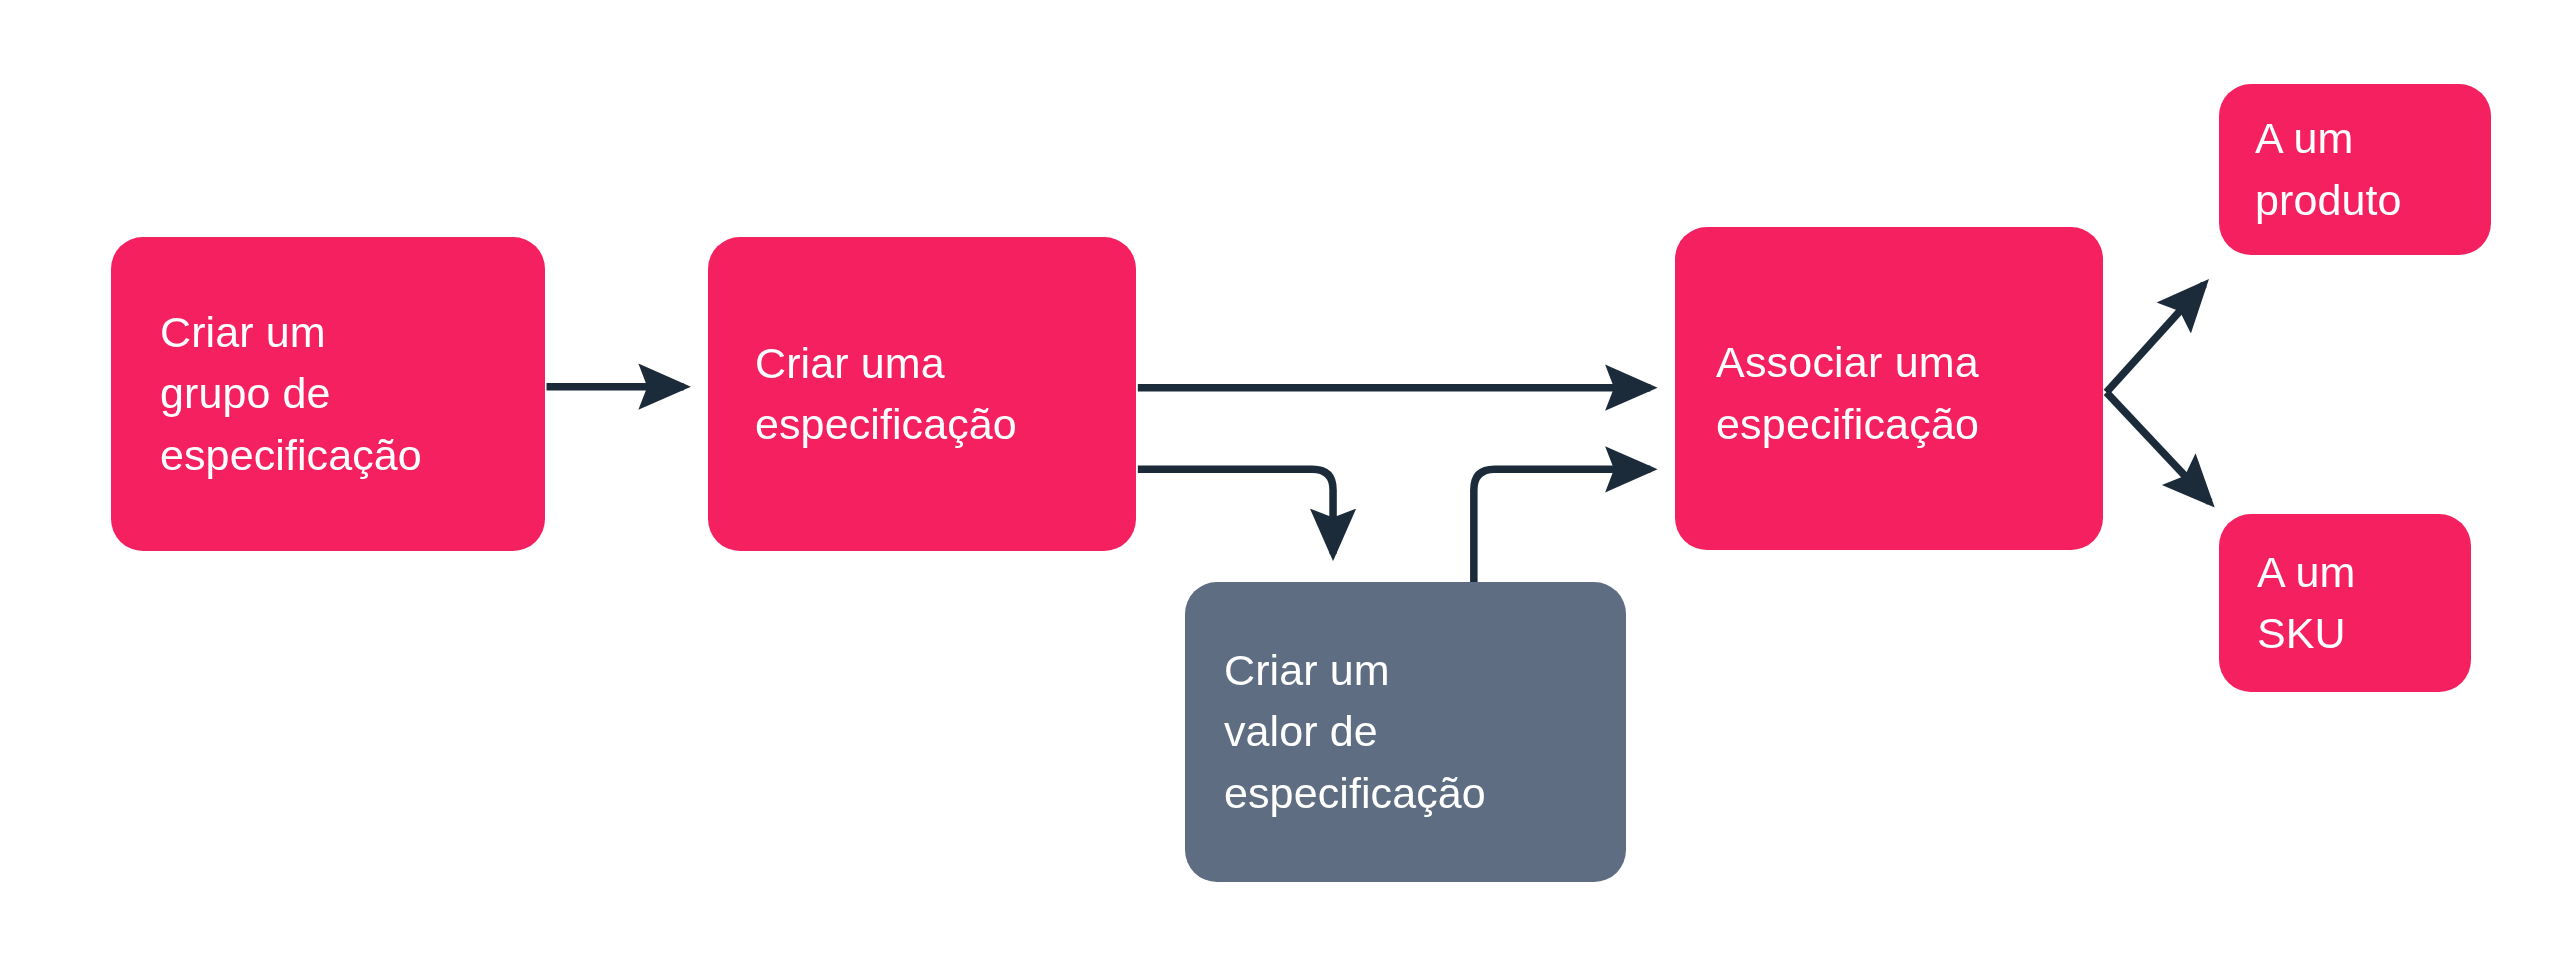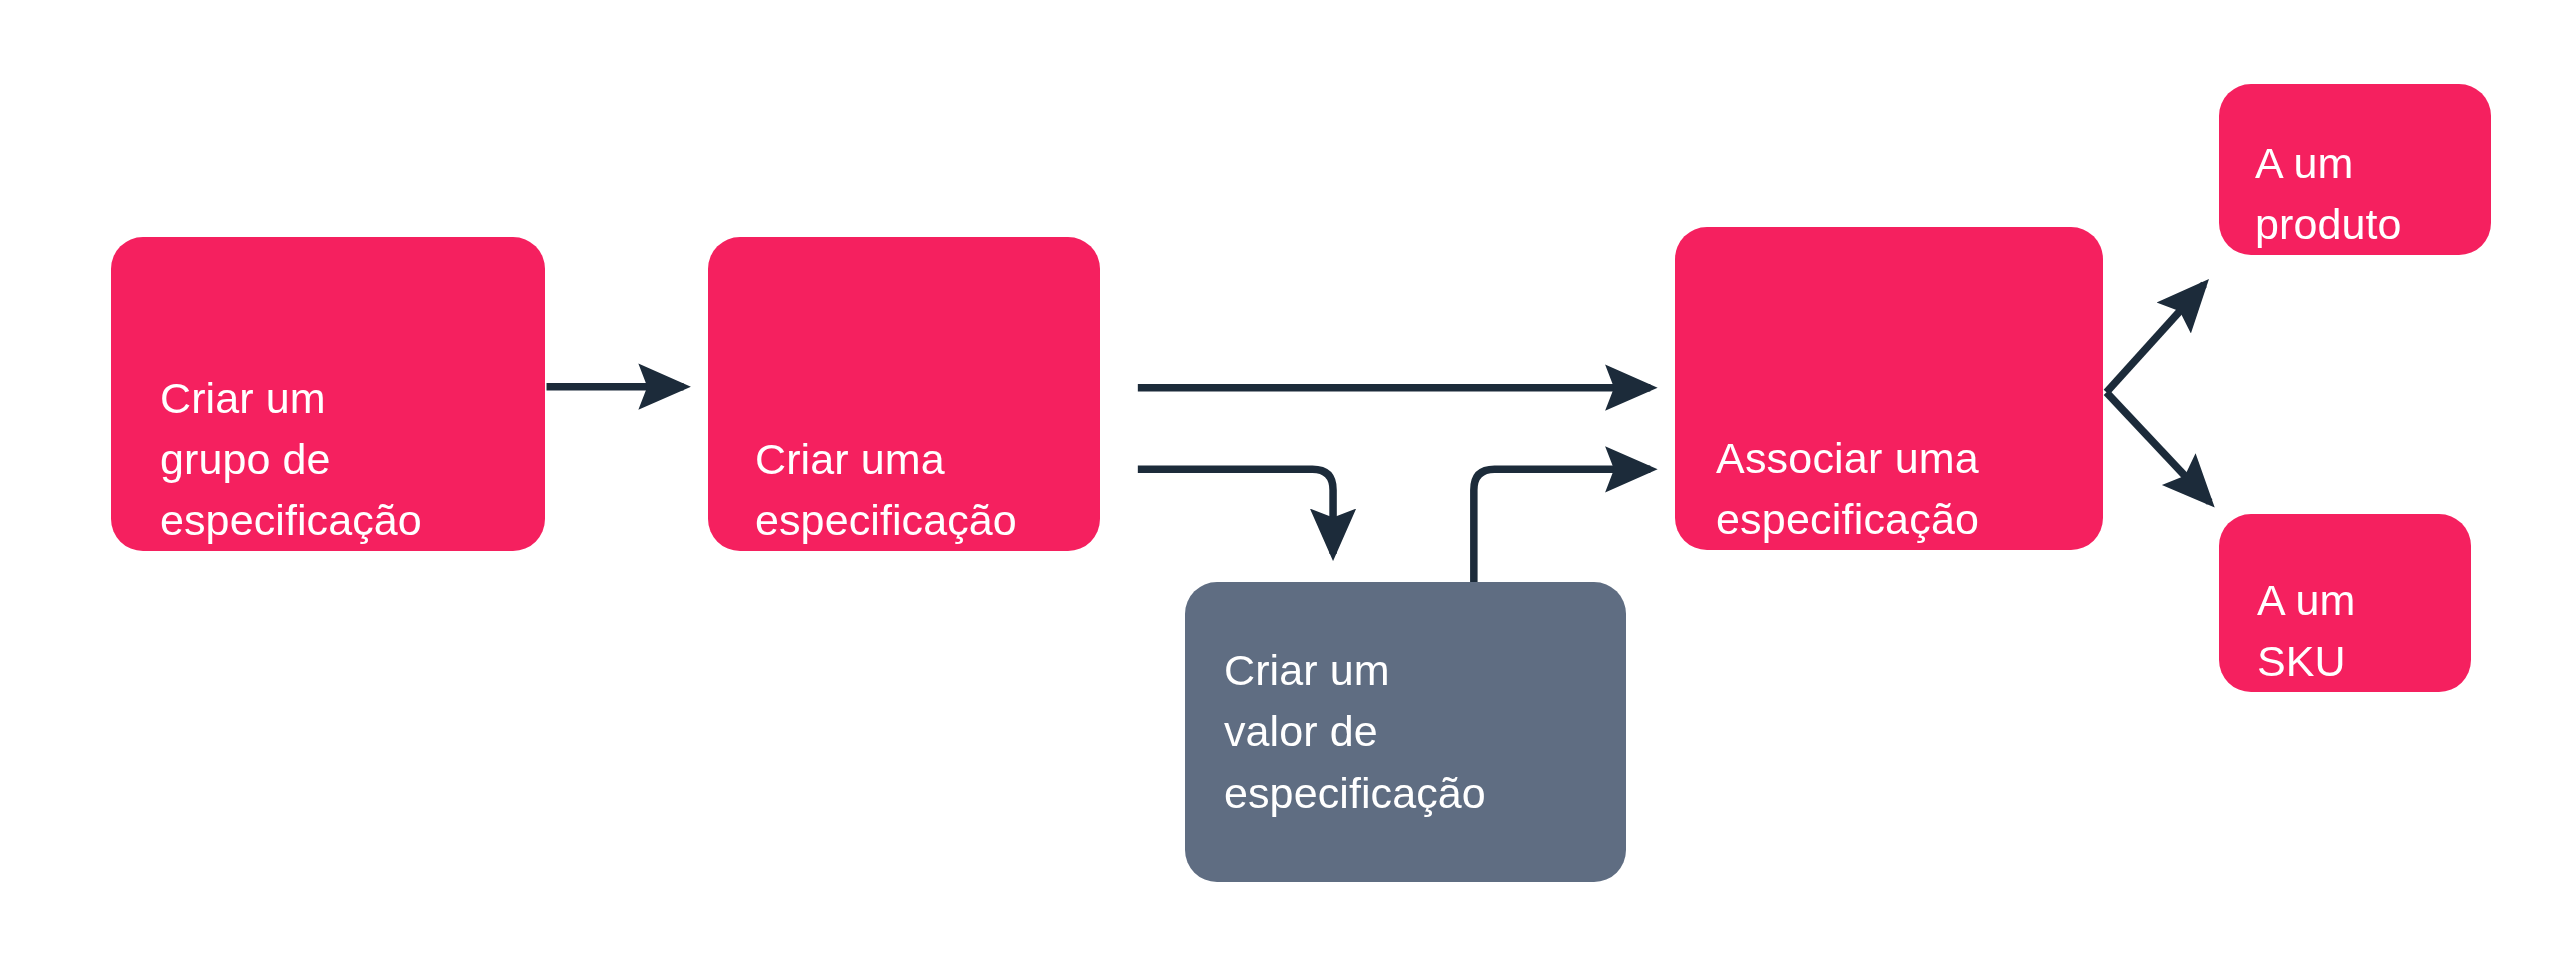--- a/index.html
+++ b/index.html
@@ -39,35 +39,35 @@
     border-radius: 32px;
     color: #ffffff;
     font-size: 43px;
     line-height: 1.42;
     font-weight: 400;
     letter-spacing: 0.1px;
     white-space: pre-line;
     -webkit-font-smoothing: antialiased;
   }
 
-  .node--pink { background: #F5205F; align-items: flex-end; }
+  .node--pink { background: #F5205F; }
   .node--slate { background: #5F6D82; }
 
   .node-label {
     display: block;
     width: 100%;
   }
 
   
   #node-grupo {
     left: 111px;  top: 237px;  width: 434px;  height: 314px;
     padding: 0 0 0 49px;
   }
   #node-especificacao {
-    left: 708px;  top: 237px;  width: 392px;  height: 314px;
+    left: 708px;  top: 237px;  width: 428px;  height: 314px;
     padding: 0 0 0 47px;
   }
   #node-valor {
     left: 1185px; top: 582px;  width: 441px;  height: 300px;
     padding: 0 0 0 39px;
   }
   #node-associar {
     left: 1675px; top: 227px;  width: 428px;  height: 323px;
     padding: 10px 28px 0 41px;
   }

